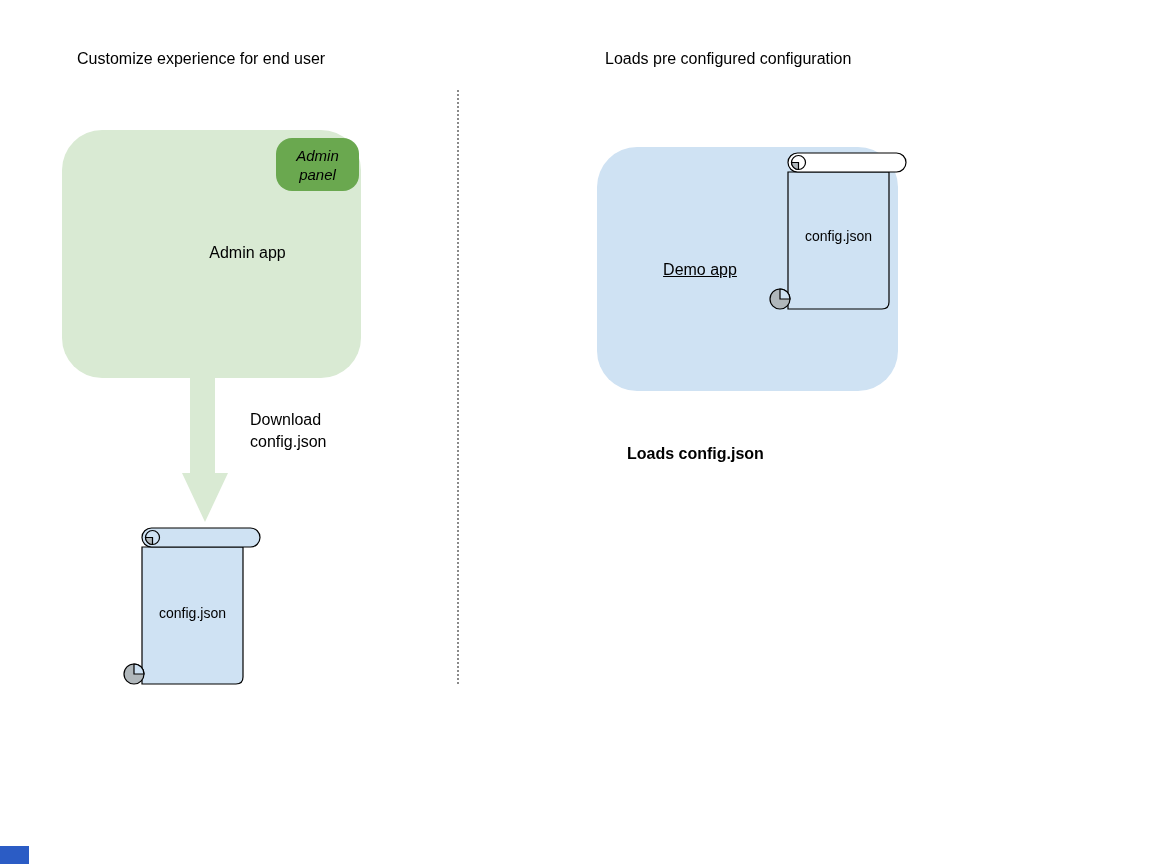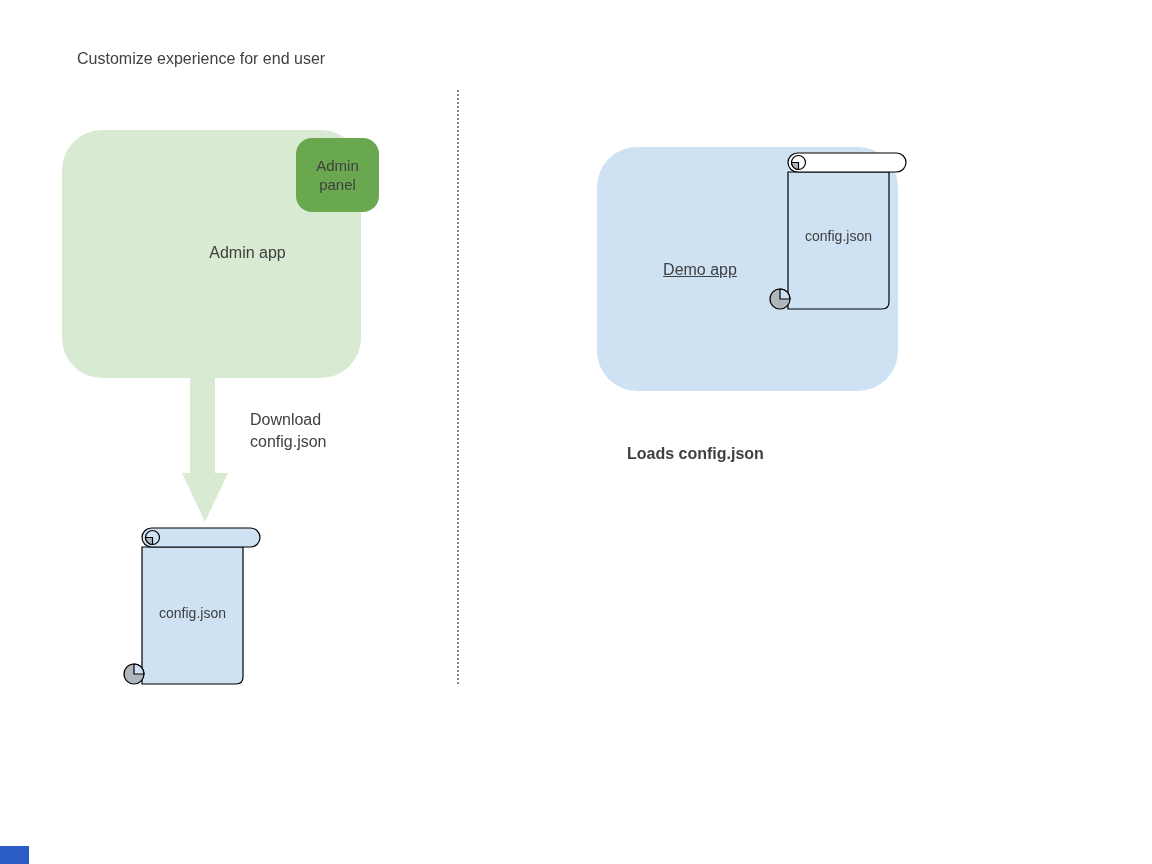--- a/index.html
+++ b/index.html
@@ -3,21 +3,21 @@
 <meta charset="utf-8">
 <style>
   html, body { margin: 0; padding: 0; background: #ffffff; }
   #canvas {
     position: relative;
     width: 1152px;
     height: 864px;
     background: #ffffff;
     overflow: hidden;
     font-family: "Liberation Sans", "DejaVu Sans", sans-serif;
-    color: #404040;
+    color: #000000;
   }
   .abs { position: absolute; }
   .title { font-size: 16px; line-height: 20px; white-space: nowrap; }
   .label { font-size: 16px; line-height: 20px; }
   .centered { text-align: center; }
   .divider {
     width: 0;
     border-left: 2px dotted #8a8a8a;
   }
   .app-box { border-radius: 40px; }
@@ -35,28 +35,29 @@
   svg .stroked { stroke: #000000; stroke-width: 1.2; }
   svg .nofill { fill: none; }
 </style>
 </head>
 <body>
 
 <div id="canvas">
 
   <div class="abs title" style="left:77px; top:49px;">Customize experience for end user</div>
 
+  <div class="abs title" style="left:605px; top:49px;">Loads pre configured configuration</div>
 
   <div class="abs divider" style="left: 457px; top: 90px; height: 594px; border-color: rgb(138, 138, 138);"></div>
 
   <div class="abs app-box" style="left: 62px; top: 130px; width: 299px; height: 248px; background-color: rgb(217, 234, 211);">
     <div class="abs label centered" style="left:0; top:113px; width:100%;margin-left:36px;">Admin app</div>
   </div>
 
-  <div class="abs panel-box" style="left: 296px; top: 138px; width: 83px; height: 74px; background-color: rgb(106, 168, 79);">
+  <div class="abs panel-box" style="left: 276px; top: 138px; width: 83px; height: 53px; background-color: rgb(106, 168, 79); font-style: italic;">
     <span>Admin panel</span>
   </div>
 
   <svg class="abs" style="left:175px; top:378px;" width="60" height="146" viewBox="0 0 60 146">
     <path d="M15 0 L40 0 L40 95 L53 95 L30 144 L7 95 L15 95 Z" fill="#d9ead3"></path>
   </svg>
 
   <div class="abs label multiline" style="left:250px; top:409px; line-height:22px;">Download
 config.json</div>
 

